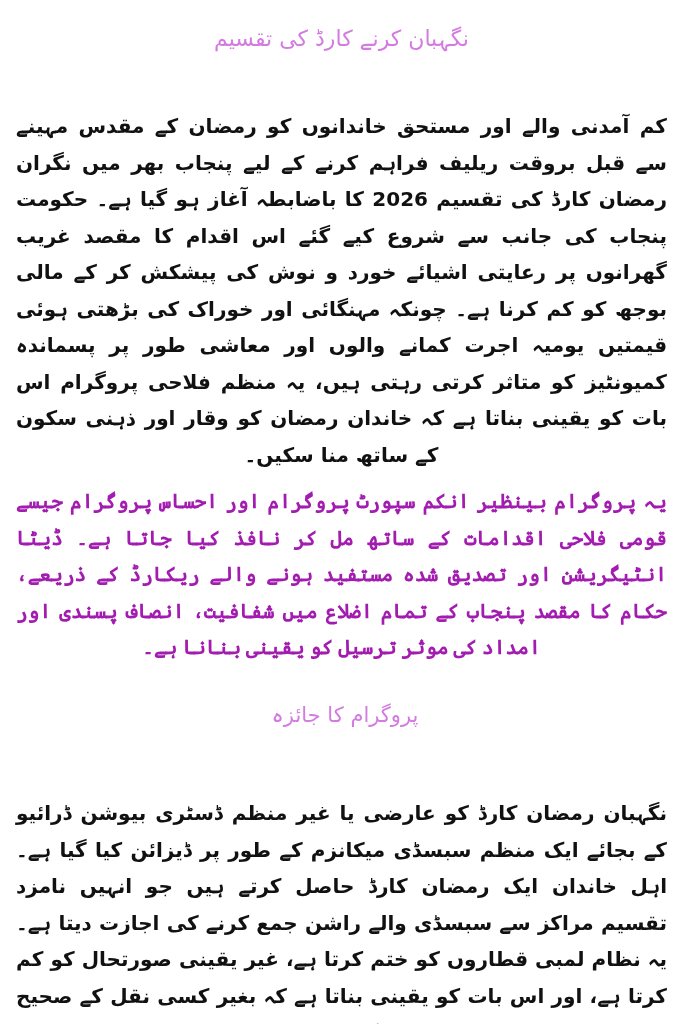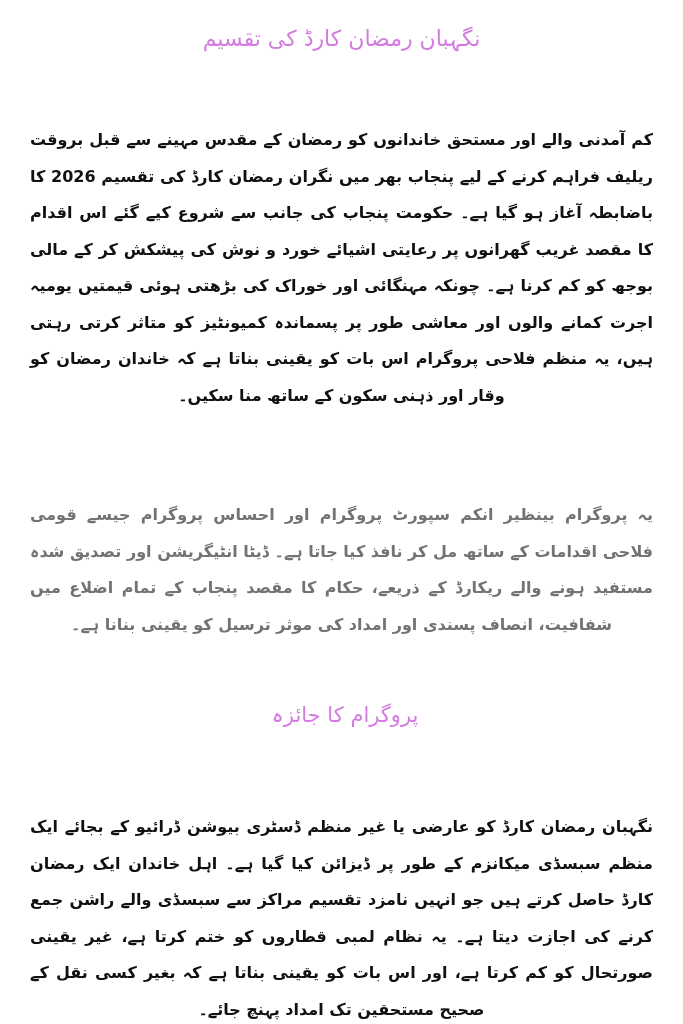--- a/index.html
+++ b/index.html
@@ -30,39 +30,39 @@
       line-height: 30px;
       margin: 0;
       font-weight: normal;
     }
     .heading-main { top: 24px; }
     .heading-sub { top: 700px; font-size: 21px; }
     .para {
       position: absolute;
       left: 14px;
       right: 14px;
-      margin: 16px;
+      margin: 2px;
       text-align: justify;
       text-align-last: center;
       font-family: "DejaVu Sans", sans-serif;
-      font-size: 16px;
+      font-size: 20px;
       line-height: 36.5px;
       font-weight: bold;
       letter-spacing: -0.3px;
     }
     .p1 { top: 106px; }
     .p2 { top: 481px; }
     .p3 { top: 793px; }
   </style>
 </head>
 <body style="background: rgb(255, 255, 255);">
 
 <div class="page">
-  <h1 class="heading heading-main" style="color: rgb(211, 123, 224);">نگہبان رمضان کارڈ کی تقسیم</h1>
+  <h1 class="heading heading-main" style="color: rgb(211, 123, 224);">نگہبان کرنے کارڈ کی تقسیم</h1>
 
   <p class="para p1" style="color: rgb(17, 17, 17);">کم آمدنی والے اور مستحق خاندانوں کو رمضان کے مقدس مہینے سے قبل بروقت ریلیف فراہم کرنے کے لیے پنجاب بھر میں نگران رمضان کارڈ کی تقسیم 2026 کا باضابطہ آغاز ہو گیا ہے۔ حکومت پنجاب کی جانب سے شروع کیے گئے اس اقدام کا مقصد غریب گھرانوں پر رعایتی اشیائے خورد و نوش کی پیشکش کر کے مالی بوجھ کو کم کرنا ہے۔ چونکہ مہنگائی اور خوراک کی بڑھتی ہوئی قیمتیں یومیہ اجرت کمانے والوں اور معاشی طور پر پسماندہ کمیونٹیز کو متاثر کرتی رہتی ہیں، یہ منظم فلاحی پروگرام اس بات کو یقینی بناتا ہے کہ خاندان رمضان کو وقار اور ذہنی سکون کے ساتھ منا سکیں۔</p>
 
-  <p class="para p2" style="color: #737373;">یہ پروگرام بینظیر انکم سپورٹ پروگرام اور احساس پروگرام جیسے قومی فلاحی اقدامات کے ساتھ مل کر نافذ کیا جاتا ہے۔ ڈیٹا انٹیگریشن اور تصدیق شدہ مستفید ہونے والے ریکارڈ کے ذریعے، حکام کا مقصد پنجاب کے تمام اضلاع میں شفافیت، انصاف پسندی اور امداد کی موثر ترسیل کو یقینی بنانا ہے۔</p>
+  <p class="para p2" style="color: #a21caf; font-family: Liberation Serif, serif;">یہ پروگرام بینظیر انکم سپورٹ پروگرام اور احساس پروگرام جیسے قومی فلاحی اقدامات کے ساتھ مل کر نافذ کیا جاتا ہے۔ ڈیٹا انٹیگریشن اور تصدیق شدہ مستفید ہونے والے ریکارڈ کے ذریعے، حکام کا مقصد پنجاب کے تمام اضلاع میں شفافیت، انصاف پسندی اور امداد کی موثر ترسیل کو یقینی بنانا ہے۔</p>
 
   <h2 class="heading heading-sub" style="color: rgb(211, 123, 224); margin-left: 7px;">پروگرام کا جائزہ</h2>
 
   <p class="para p3" style="color: rgb(17, 17, 17);">نگہبان رمضان کارڈ کو عارضی یا غیر منظم ڈسٹری بیوشن ڈرائیو کے بجائے ایک منظم سبسڈی میکانزم کے طور پر ڈیزائن کیا گیا ہے۔ اہل خاندان ایک رمضان کارڈ حاصل کرتے ہیں جو انہیں نامزد تقسیم مراکز سے سبسڈی والے راشن جمع کرنے کی اجازت دیتا ہے۔ یہ نظام لمبی قطاروں کو ختم کرتا ہے، غیر یقینی صورتحال کو کم کرتا ہے، اور اس بات کو یقینی بناتا ہے کہ بغیر کسی نقل کے صحیح مستحقین تک امداد پہنچ جائے۔</p>
 </div>
 
 </body></html>

